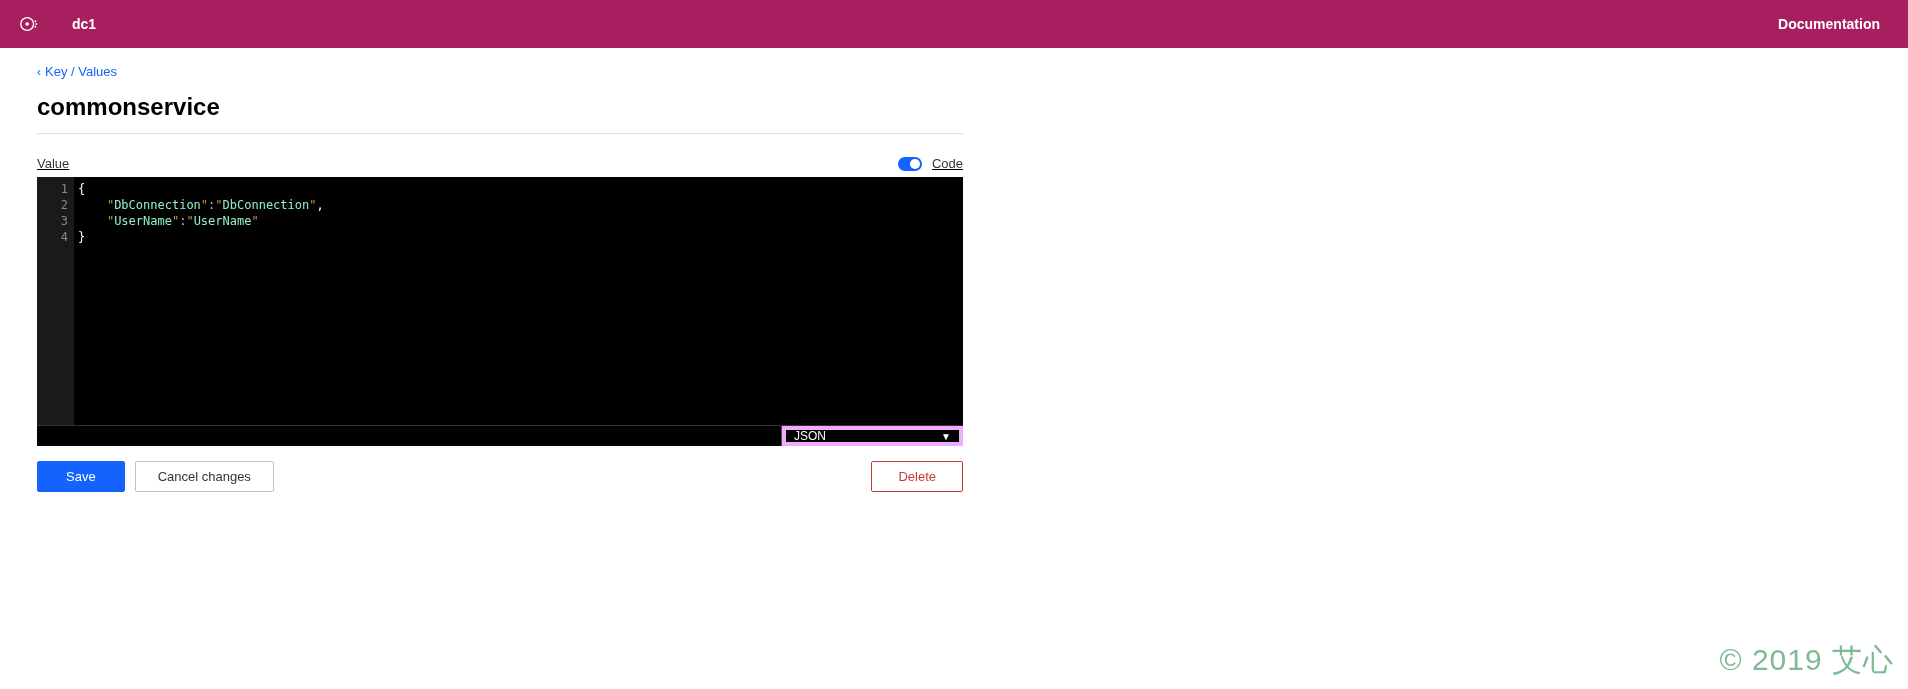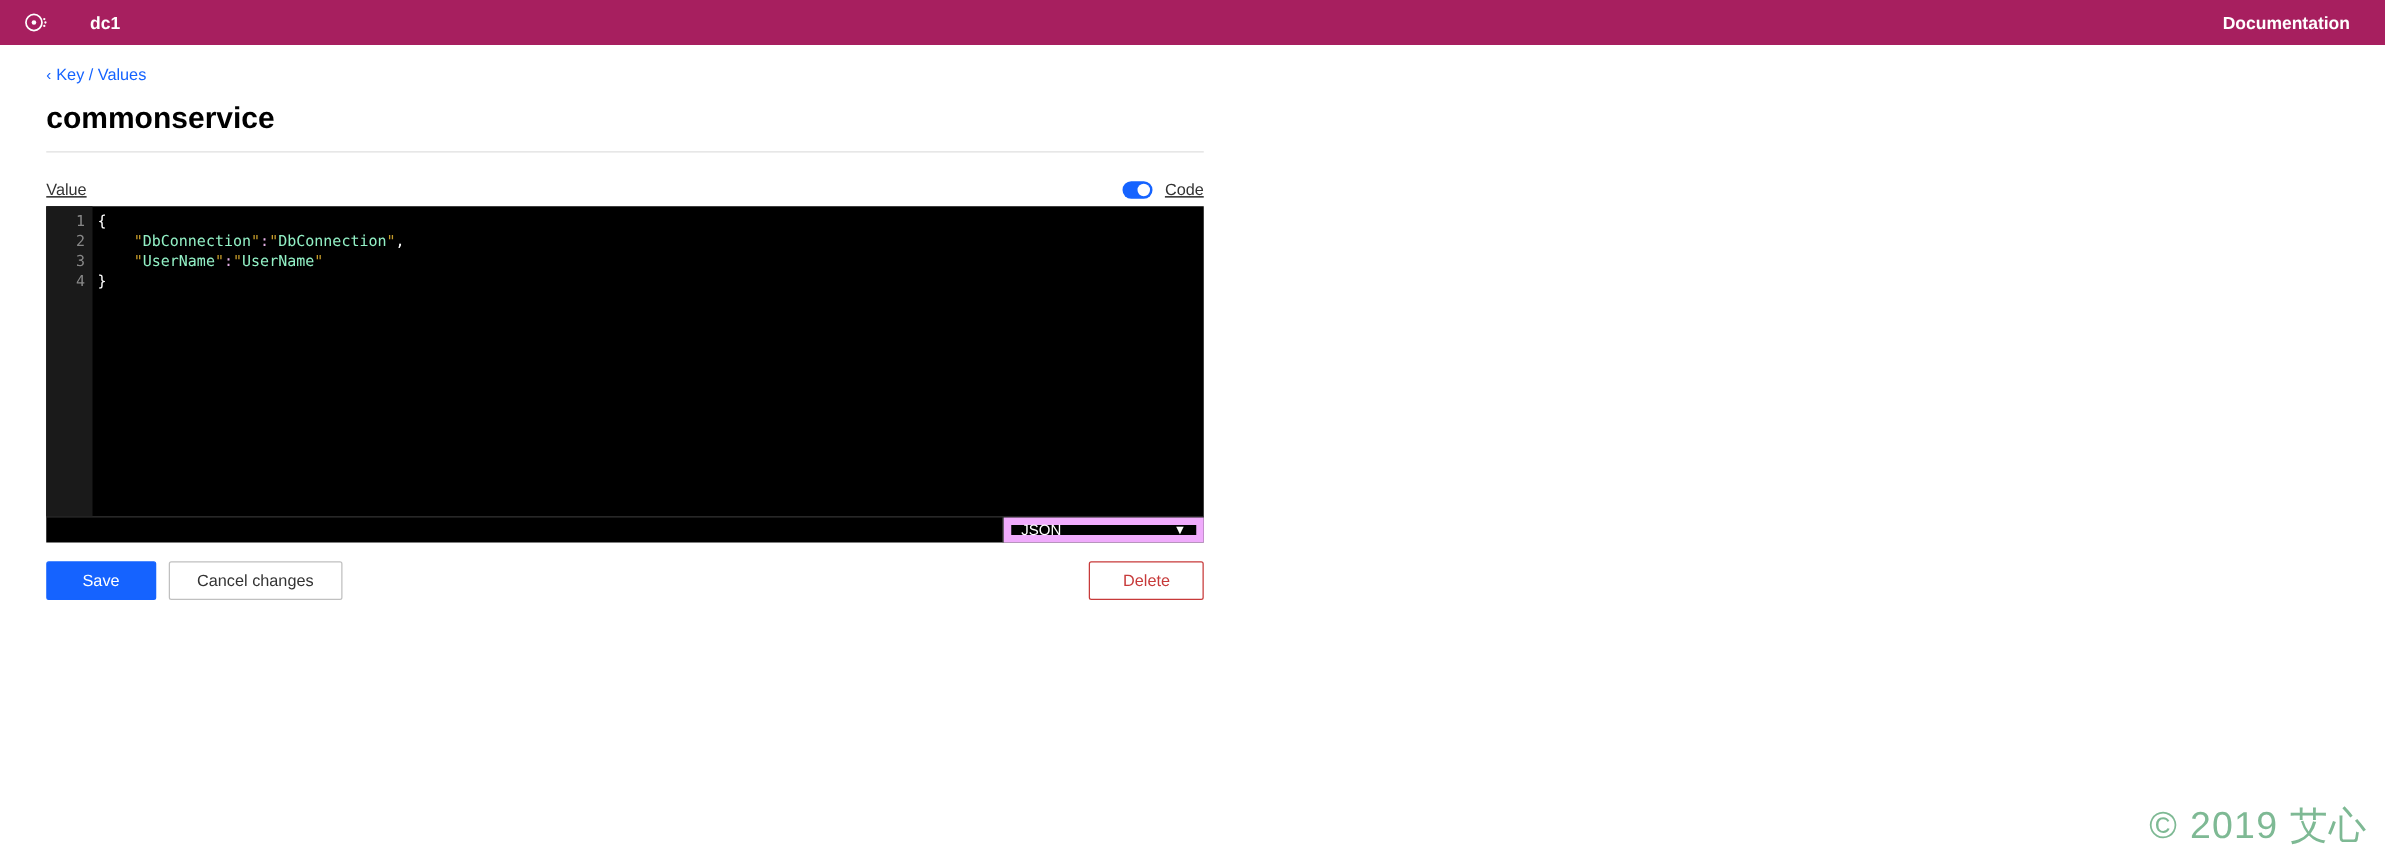--- a/index.html
+++ b/index.html
@@ -1,18 +1,18 @@
 <!DOCTYPE html>
 <html><head>
   <meta charset="utf-8">
   <style>
     * { margin: 0; padding: 0; box-sizing: border-box; }
     body { font-family: -apple-system, BlinkMacSystemFont, "Segoe UI", Helvetica, Arial, sans-serif; background: #fff; width: 1908px; }
     
-    .topbar { background: #a71f5f; height: 36px; display: flex; align-items: center; padding: 0 16px; color: #fff; }
+    .topbar { background: #a71f5f; height: 48px; display: flex; align-items: center; padding: 0 16px; color: #fff; }
     .topbar-left { display: flex; align-items: center; gap: 4px; }
     .logo { width: 26px; height: 26px; margin-right: 12px; display: flex; align-items: center; justify-content: center; }
     .nav-item { padding: 6px 14px; font-size: 14px; font-weight: 600; cursor: pointer; border-radius: 2px; }
     .nav-item.active { background: #69113a; }
     .topbar-right { margin-left: auto; font-size: 14px; font-weight: 600; cursor: pointer; padding-right: 12px; }
     
     .container { padding: 16px 37px; max-width: 1000px; }
     .breadcrumb { color: #1563ff; font-size: 13px; display: flex; align-items: center; gap: 4px; cursor: pointer; margin-bottom: 14px; }
     .breadcrumb-chevron { font-size: 12px; }
     
@@ -30,21 +30,21 @@
     .gutter { background: #1a1a1a; width: 37px; padding-top: 4px; text-align: right; color: #888; }
     .gutter div { padding-right: 6px; }
     .code { padding: 4px 4px; color: #fff; white-space: pre; position: relative; flex: 1; }
     .str-key { color: #92f0c5; }
     .str-val { color: #92f0c5; }
     .quote { color: #c49a2a; }
     .colon { color: #e6b0e6; }
     
     .editor-footer { display: flex; background: #000; border-top: 1px solid #333; height: 21px; }
     .footer-left { flex: 1; border-right: 1px solid #555; }
-    .footer-right { width: 160px; color: #fff; font-size: 12px; padding: 2px 8px; display: flex; justify-content: space-between; align-items: center; cursor: pointer; border: 6px solid #f0abfc; }
+    .footer-right { width: 181px; color: #fff; font-size: 12px; padding: 2px 8px; display: flex; justify-content: space-between; align-items: center; cursor: pointer; border: 4px solid #f0abfc; }
     .footer-right-arrow { font-size: 10px; }
     
     .actions { display: flex; gap: 10px; margin-top: 15px; align-items: center; }
     .btn { padding: 7px 22px; font-size: 13px; border-radius: 2px; cursor: pointer; border: 1px solid transparent; font-weight: 400; }
     .btn-primary { background: #1563ff; color: #fff; border-color: #1563ff; padding-left: 28px; padding-right: 28px; }
     .btn-secondary { background: #fff; color: #333; border-color: #c0c0c0; }
     .btn-danger { background: #fff; color: #c73a3a; border-color: #c73a3a; padding-left: 26px; padding-right: 26px; margin-left: auto; }
     
     .watermark { position: fixed; right: 14px; bottom: 8px; font-size: 30px; color: #15803d; opacity: 0.55; font-weight: 400; letter-spacing: 1px; }
   </style>

